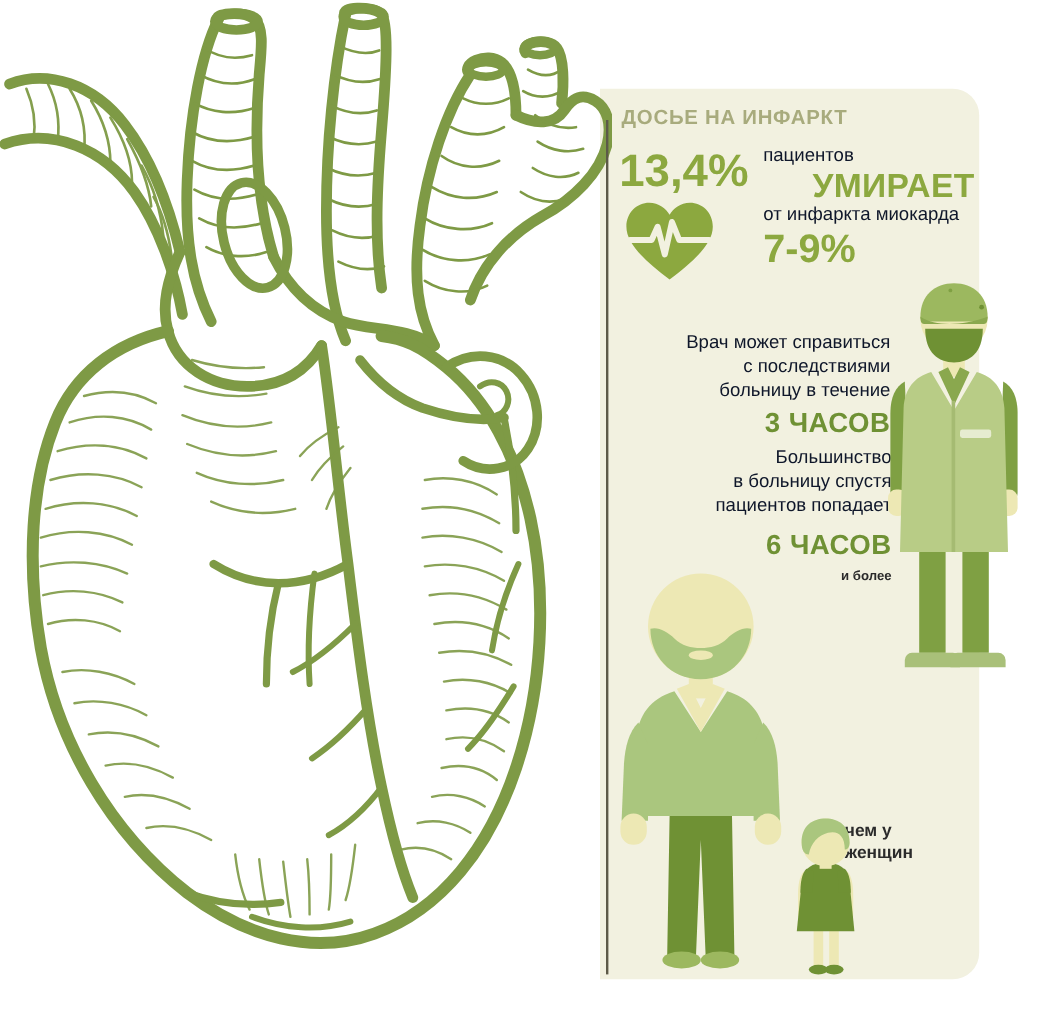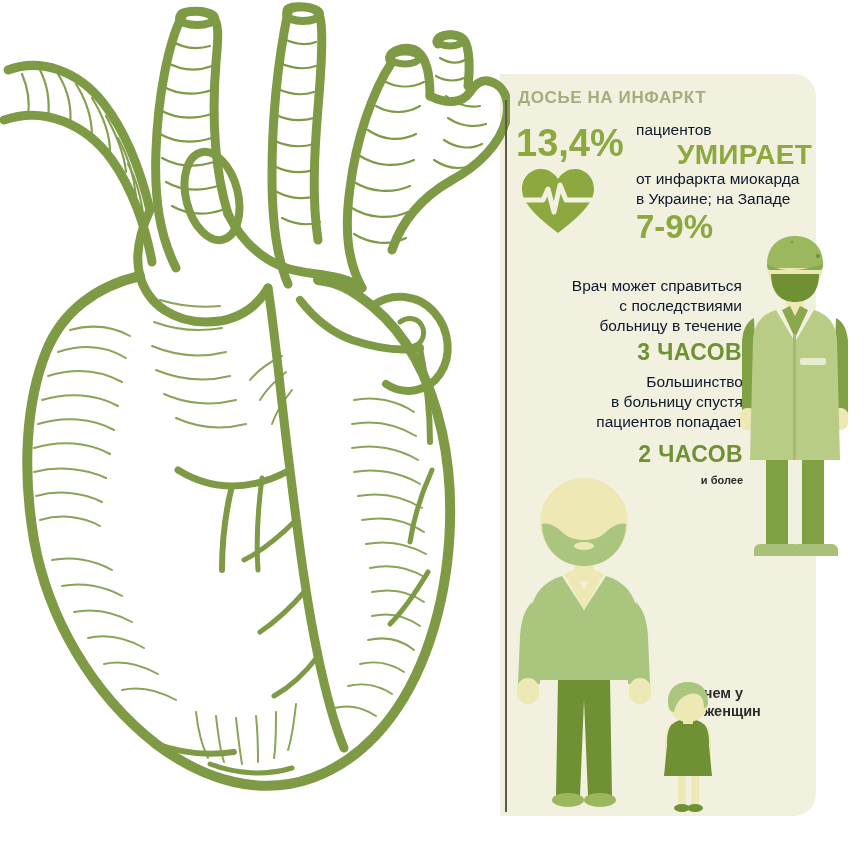--- a/index.html
+++ b/index.html
@@ -254,41 +254,40 @@
   <div class="divider"></div>
 
   <div class="kicker">ДОСЬЕ НА ИНФАРКТ</div>
 
   <div class="big-num stat1-num">13,4%</div>
 
   <div class="stat1-right">
     <div class="body-txt">пациентов</div>
     <div class="umiraet">УМИРАЕТ</div>
     <div class="body-txt">от инфаркта миокарда</div>
-    <div class="body-txt">в Украине; на Западе</div>
     <div class="num79">7-9%</div>
   </div>
 
   <svg class="heart-icon" viewBox="0 0 78 68">
     <path d="M39 66 C18 50 3 36 3 22 C3 10 12 2 22 2 C30 2 36 7 39 12 C42 7 48 2 56 2 C66 2 75 10 75 22 C75 36 60 50 39 66 Z" fill="#8ca83f"></path>
     <path d="M6 33 H24 L29 22 L35 45 L41 18 L47 33 H72" fill="none" stroke="#f2f1e0" stroke-width="5" stroke-linejoin="round" stroke-linecap="round"></path>
   </svg>
 
   <div class="block-doctor">
     <div class="body-txt">Врач может справиться</div>
     <div class="body-txt">с последствиями</div>
     <div class="body-txt">больницу в течение</div>
     <div class="hl" style="margin-top:4px;">3 ЧАСОВ</div>
   </div>
 
   <div class="block-hospital">
     <div class="body-txt">Большинство</div>
     <div class="body-txt">в больницу спустя</div>
     <div class="body-txt">пациентов попадает</div>
-    <div class="hl" style="margin-top:10px;">2 ЧАСОВ</div>
+    <div class="hl" style="margin-top:10px;">6 ЧАСОВ</div>
     <div class="small-note" style="margin-top:6px;">и более</div>
   </div>
 
 
   <div class="note-chemy">
     <div>чем у</div>
     <div>женщин</div>
   </div>
 
   <svg class="fig fig-doctor" viewBox="0 0 112 338">

